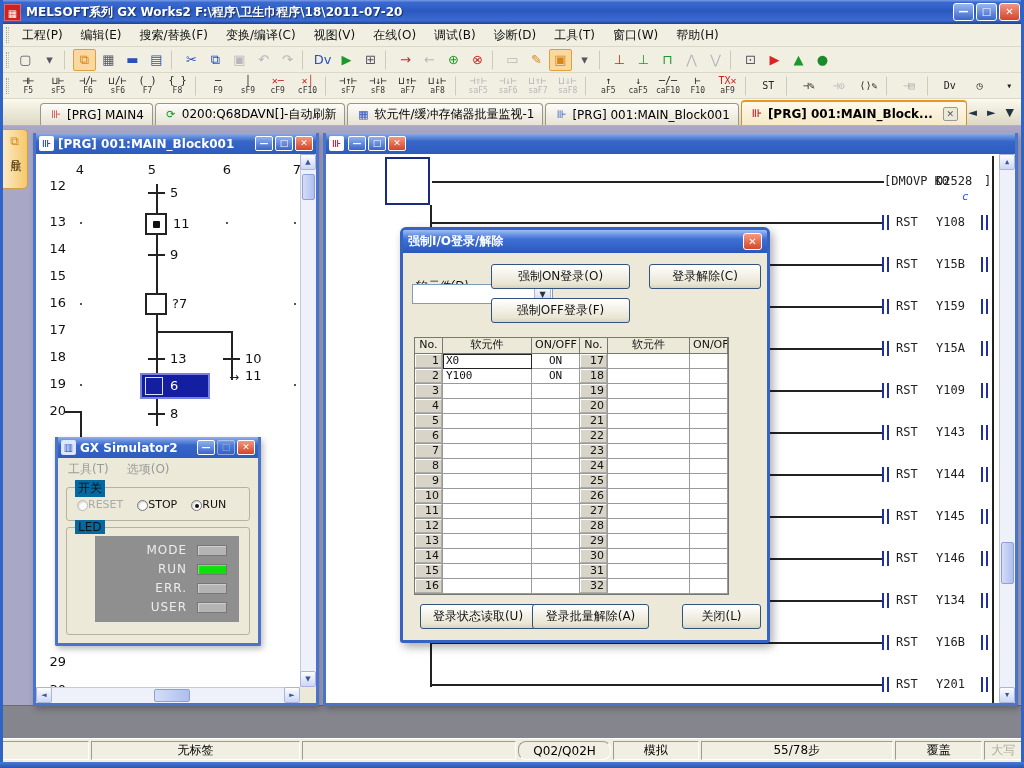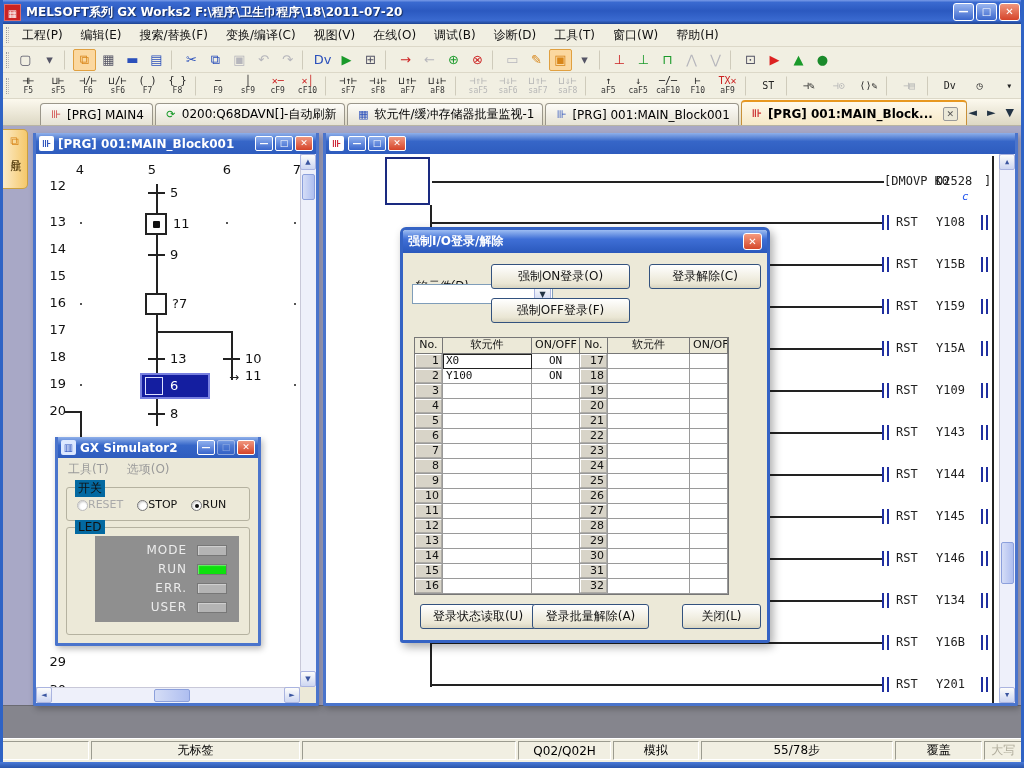--- a/index.html
+++ b/index.html
@@ -191,21 +191,21 @@
   .fcell.dev,.fcell.state{font-family:"DejaVu Sans Mono",monospace;}
   .fcell.state{text-align:center;}
   .fbody .frow:nth-of-type(1) .fcell:nth-child(2){outline:1.5px solid #222;outline-offset:-1px;}
 
   
   .statusbar{height:24px;display:flex;gap:2px;align-items:flex-start;background:#f1efe2;border-top:1px solid #fff;
        padding:2px 2px 0 2px;font-size:12px;}
   .sseg{height:19px;display:flex;align-items:center;justify-content:center;white-space:nowrap;overflow:hidden;
        border:1px solid;border-color:#9b9b8f #fff #fff #9b9b8f;}
   span.sseg:nth-of-type(1){width:88px;} span.sseg:nth-of-type(2){width:210px;}
-  span.sseg:nth-of-type(3){width:216px;} span.sseg:nth-of-type(4){width:94px;}
+  span.sseg:nth-of-type(3){width:216px;} span.sseg:nth-of-type(4){width:94px;border-radius:8px;}
   span.sseg:nth-of-type(5){width:86px;} span.sseg:nth-of-type(6){width:194px;}
   span.sseg:nth-of-type(7){width:88px;} span.sseg:nth-of-type(8){width:38px;color:#b0ac9c;}
 </style>
 </head>
 <body>
 
 <div class="app">
   <div class="edge l"></div>
   <div class="edge r"></div>
 

